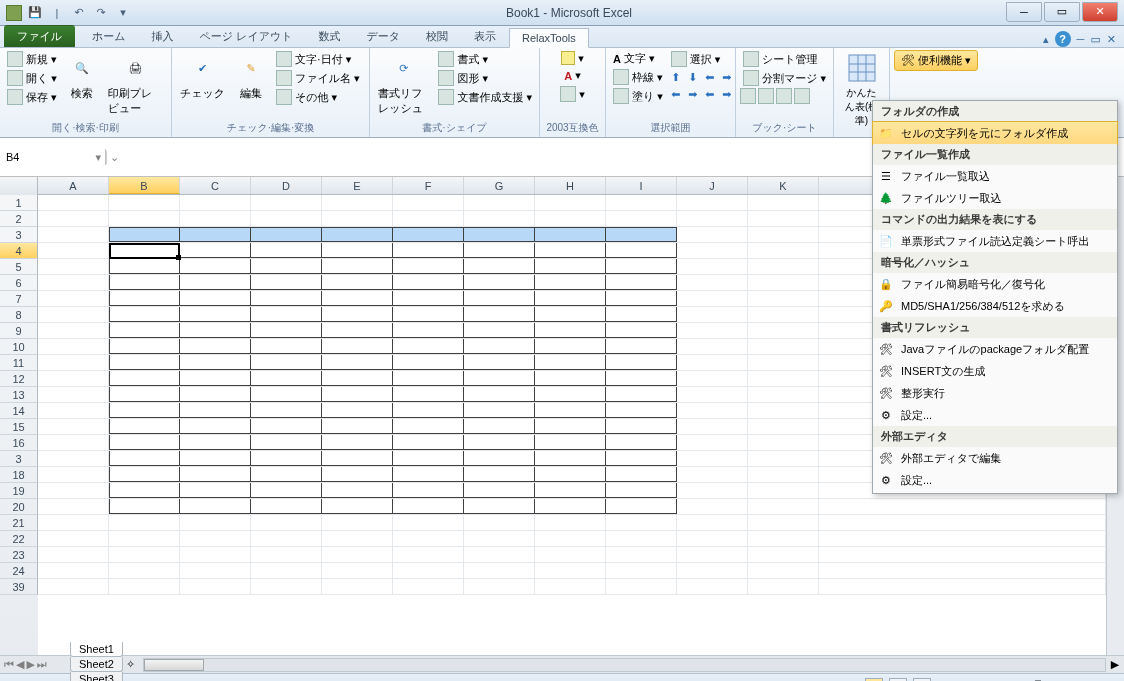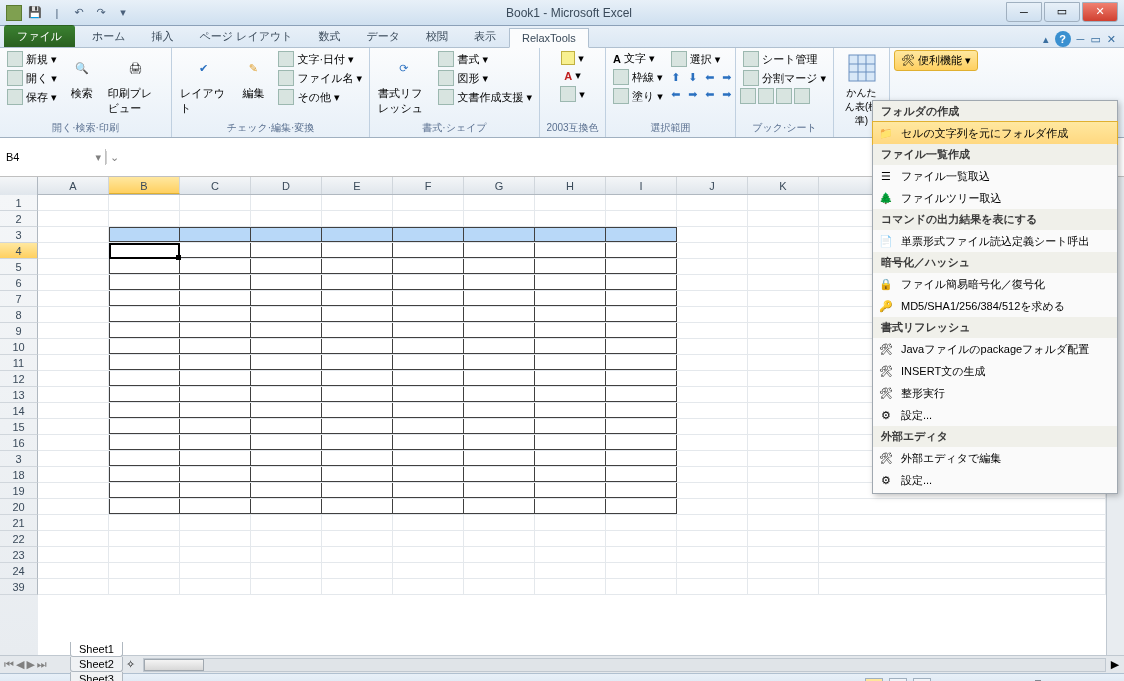--- a/index.html
+++ b/index.html
@@ -158,21 +158,21 @@
           <span>印刷プレビュー</span>
         </div>
     </div>
     <div class="label">開く·検索·印刷</div>
   </div>
 
   <div class="ribbon-group" style="width:198px;">
     <div class="controls">
       <div class="rbtn-big">
           <div class="ic" style="color:#2a70c0;">✔</div>
-          <span>レイアウト</span>
+          <span>チェック</span>
         </div>
       <div class="rbtn-big">
           <div class="ic" style="color:#e0a030;">✎</div>
           <span>編集</span>
         </div>
       <div class="stack">
         <div class="rbtn-small">
             <span class="placeholder-ic"></span>
             <span>文字·日付</span>
             <span>▾</span>

